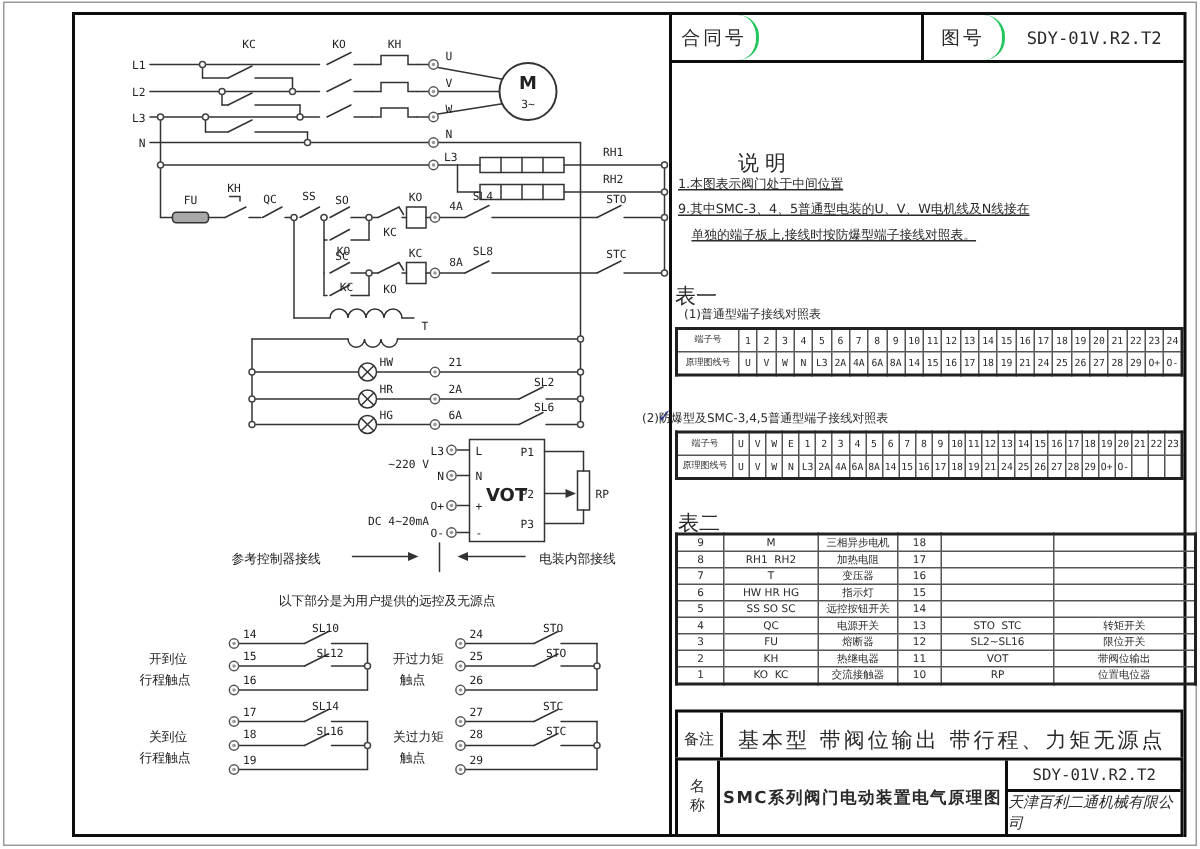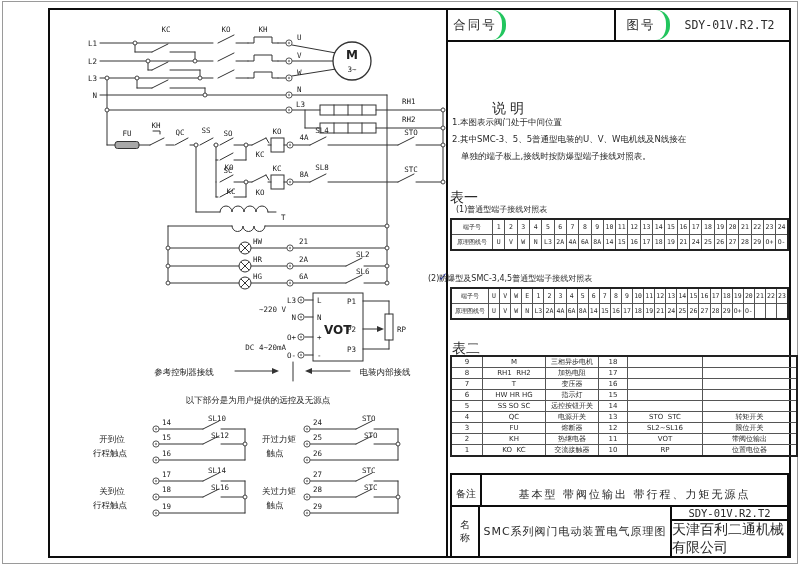--- a/index.html
+++ b/index.html
@@ -5,47 +5,47 @@
   html,body{margin:0;padding:0;background:#fff;}
   .page{position:relative;width:800px;height:566px;background:#fff;overflow:hidden;
         font-family:"DejaVu Sans",sans-serif;color:#2a2a2a;}
   .outer{position:absolute;left:2px;top:1px;width:794px;height:561px;border:1px solid #9a9a9a;}
   .frame{position:absolute;left:48px;top:8px;width:743px;height:550px;border:2px solid #0d0d0d;box-sizing:border-box;}
   .divider{position:absolute;left:446px;top:8px;width:2px;height:550px;background:#0d0d0d;}
   .abs{position:absolute;}
   
   .hdr{position:absolute;left:448px;top:10px;width:341px;height:30px;display:flex;border-bottom:2px solid #0d0d0d;}
   .hdr .cell{display:flex;align-items:center;justify-content:center;height:100%;box-sizing:border-box;}
-  .hdr .lab{font-size:12.5px;letter-spacing:2px;border-right:4px solid #22c55e;border-radius:14px;}
+  .hdr .lab{font-size:12.5px;letter-spacing:2px;border-right:2px solid #22c55e;border-radius:14px;}
   .hdr .blank{border-right:2px solid #0d0d0d;}
   .hdr .num{font-family:"DejaVu Sans Mono",monospace;font-size:11.5px;}
   
-  .note{font-size:8.5px;white-space:nowrap;}
+  .note{font-size:8.5px;white-space:nowrap;text-decoration:underline;}
   .cap{font-size:14px;}
   .sub{font-size:8px;white-space:nowrap;text-align:center;}
   .check{font-size:12px;font-weight:bold;color:#2b3cb0;}
   
   table.tstrip{border-collapse:collapse;table-layout:fixed;width:339px;border:2px solid #222;}
   table.tstrip td{border:1px solid #555;text-align:center;font-size:6.5px;height:14px;line-height:14px;
                   padding:0;overflow:hidden;white-space:nowrap;font-family:"DejaVu Sans Mono",monospace;}
   table.tstrip td.rh{font-family:"DejaVu Sans",sans-serif;font-size:6px;}
   
   table.comp{border-collapse:collapse;table-layout:fixed;width:339px;border:2px solid #222;}
   table.comp td{border:1px solid #555;text-align:center;font-size:7px;height:10px;line-height:10px;
                 padding:0;overflow:hidden;white-space:pre;}
   
   .blockbox{position:absolute;border:2px solid #0d0d0d;box-sizing:border-box;display:flex;background:#fff;}
   .blockbox .blab{display:flex;flex-direction:column;align-items:center;justify-content:center;
                   border-right:2px solid #0d0d0d;font-size:10px;line-height:1.25;box-sizing:border-box;}
-  .remark-text{flex:1;display:flex;align-items:center;justify-content:center;font-size:11px;letter-spacing:2px;}
-  .tb-mid{display:flex;align-items:center;justify-content:center;font-size:11px;font-weight:normal;letter-spacing:1px;box-sizing:border-box;}
+  .remark-text{flex:1;display:flex;align-items:center;justify-content:center;font-size:14px;letter-spacing:2px;}
+  .tb-mid{display:flex;align-items:center;justify-content:center;font-size:11px;font-weight:bold;letter-spacing:1px;box-sizing:border-box;}
   .tb-right{display:flex;flex-direction:column;border-left:2px solid #0d0d0d;box-sizing:border-box;}
   .tb-num{height:25px;display:flex;align-items:center;justify-content:center;border-bottom:2px solid #0d0d0d;
           font-family:"DejaVu Sans Mono",monospace;font-size:10.5px;box-sizing:border-box;}
-  .tb-co{flex:1;display:flex;align-items:center;justify-content:center;font-size:14px;}
+  .tb-co{flex:1;display:flex;align-items:center;justify-content:center;font-size:10px;font-style:italic;}
   
   svg{position:absolute;left:0;top:0;}
   .w{stroke:#333;stroke-width:1;fill:none;stroke-linecap:round;}
   .tx{font:7.5px "DejaVu Sans Mono",monospace;fill:#222;}
   .tc{font:8.5px "DejaVu Sans",sans-serif;fill:#222;}
   .tb{font:bold 12px "DejaVu Sans",sans-serif;fill:#222;}
 </style>
 </head>
 <body>
 
@@ -418,21 +418,21 @@
 
   <div class="hdr">
     <div class="cell lab" style="width:58px">合同号</div>
     <div class="cell blank" style="width:110px"></div>
     <div class="cell lab" style="width:54px">图号</div>
     <div class="cell num" style="flex:1">SDY-01V.R2.T2</div>
   </div>
 
   <div class="abs cap" style="left:492px;top:100px;letter-spacing:4px">说明</div>
   <div class="abs note" style="left:452px;top:117px">1.本图表示阀门处于中间位置</div>
-  <div class="abs note" style="left:452px;top:134px">2.其中SMC-3、5、5普通型电装的U、V、W电机线及N线接在</div>
+  <div class="abs note" style="left:452px;top:134px">9.其中SMC-3、4、5普通型电装的U、V、W电机线及N线接在</div>
   <div class="abs note" style="left:461px;top:151px">单独的端子板上,接线时按防爆型端子接线对照表。</div>
 
   <div class="abs cap" style="left:450px;top:189px">表一</div>
   <div class="abs sub" style="left:456px;top:204px">(1)普通型端子接线对照表</div>
   <table class="tstrip abs" style="left:450px;top:218px">
     <tbody>
       <tr>
         <td class="rh" style="width:40px">端子号</td>
       <td>1</td>
           <td>2</td>

